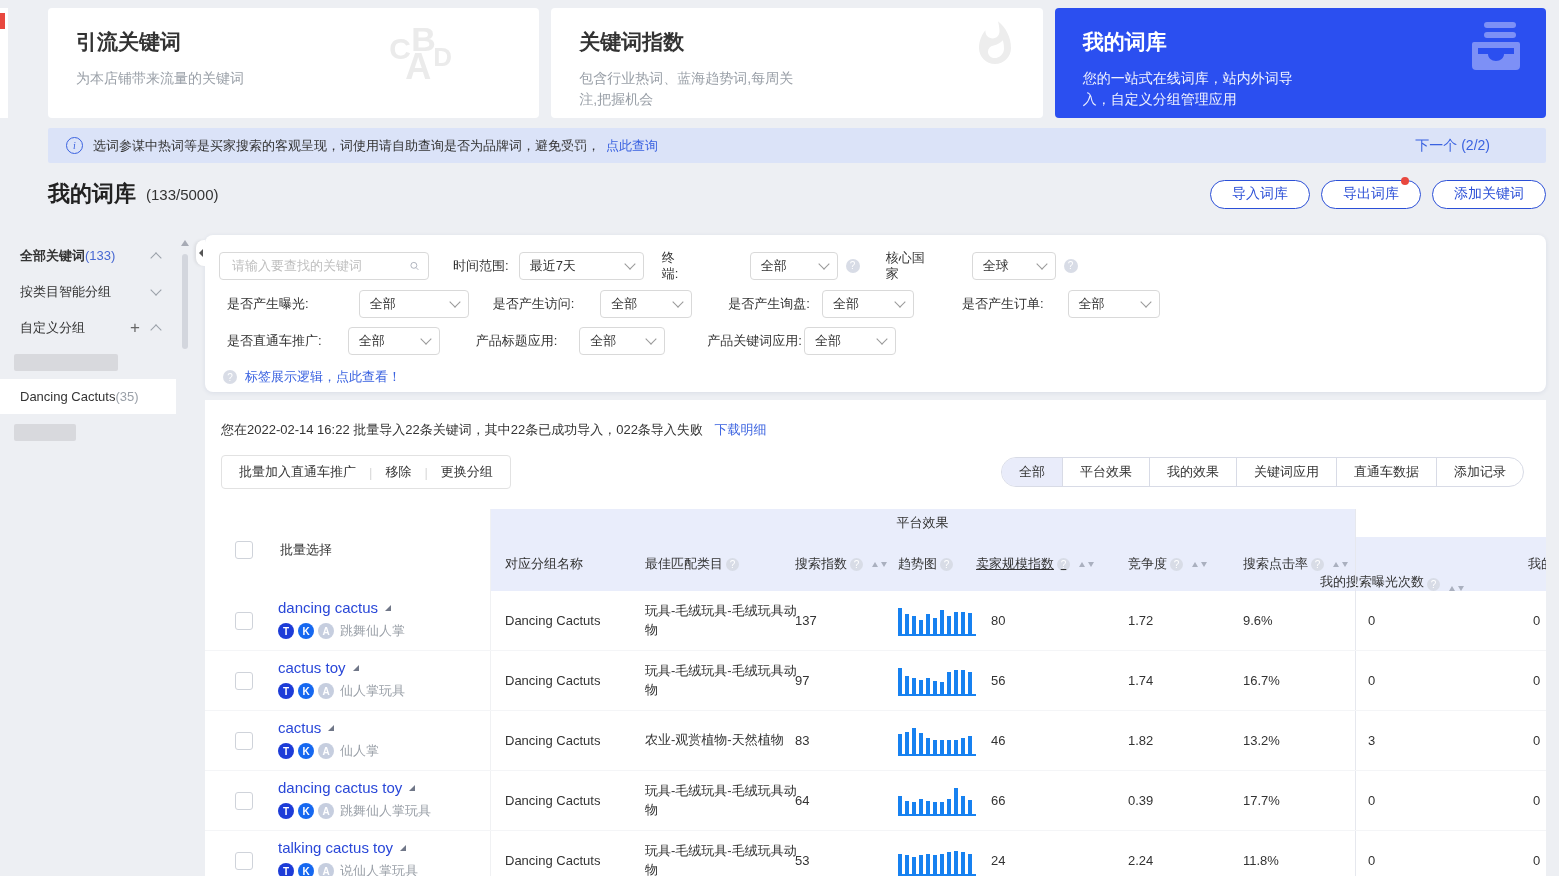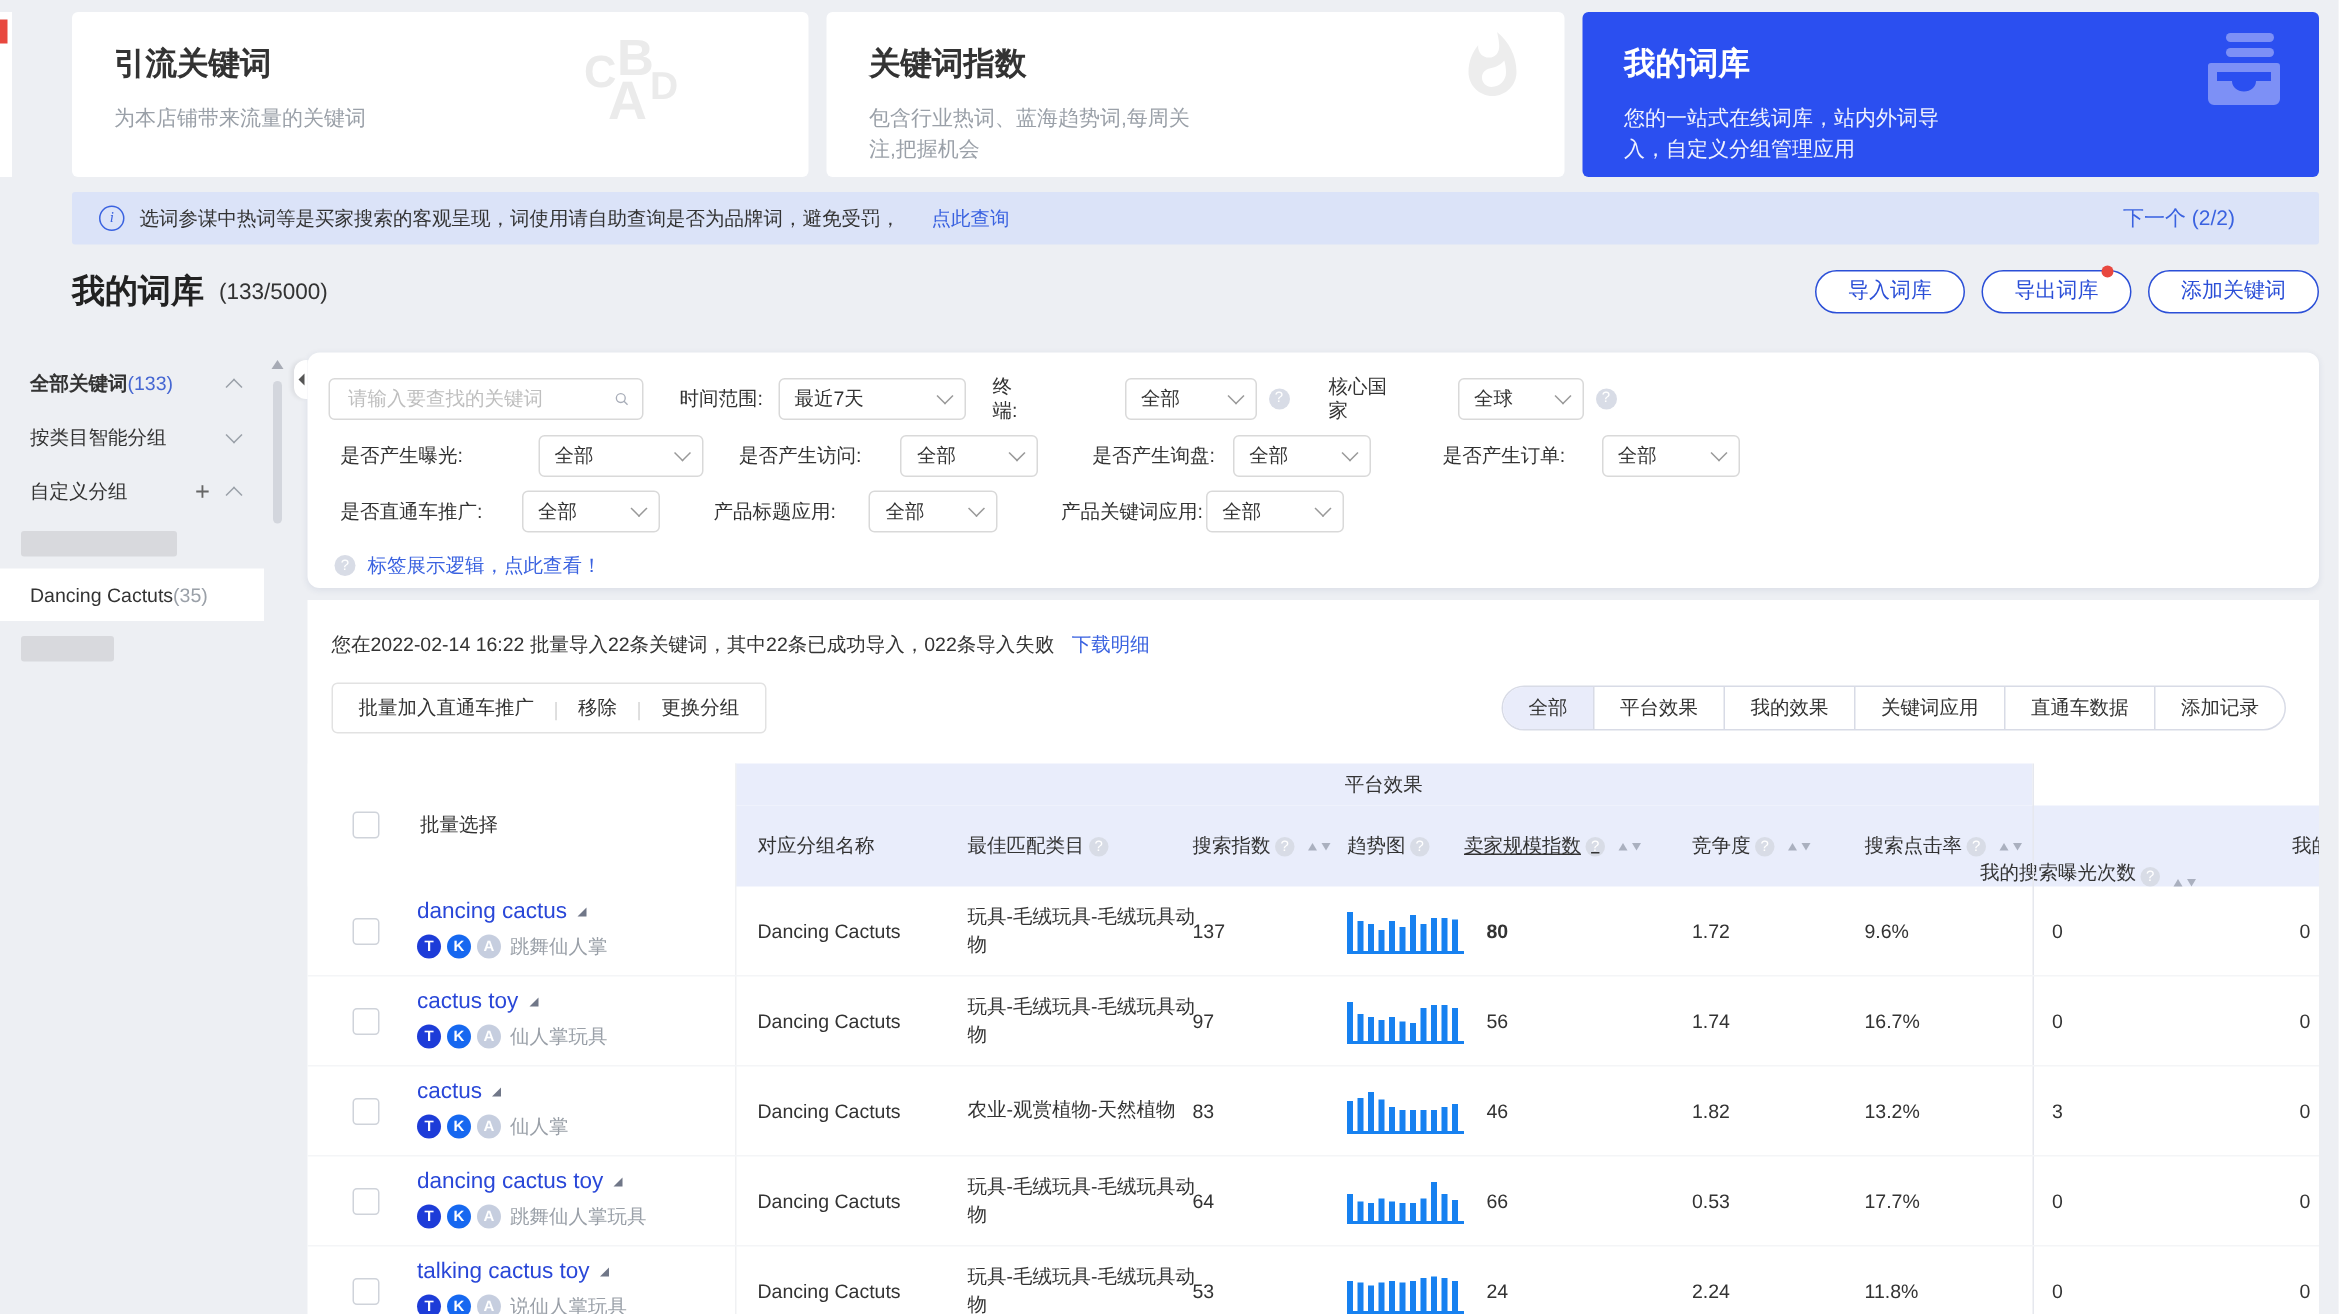--- a/index.html
+++ b/index.html
@@ -153,21 +153,21 @@
           <rect x="8" y="6" width="16" height="3" rx="1.5" fill="#7d90f6"></rect>
           <path fill="#7d90f6" d="M3 11h22a1 1 0 0 1 1 1v11a2 2 0 0 1-2 2H4a2 2 0 0 1-2-2V12a1 1 0 0 1 1-1zm2 3v3h5c0 2 1.8 3.5 4 3.5s4-1.5 4-3.5h5v-3H5z"></path>
         </svg>
       </span>
     </div>
   </div>
 
   <div class="notice">
     <span class="icircle">i</span>
     <span>选词参谋中热词等是买家搜索的客观呈现，词使用请自助查询是否为品牌词，避免受罚，</span>
-    <span class="link" style="margin-left:21px;">点此查询</span>
+    <span class="link" style="margin-left:6px;">点此查询</span>
     <span class="link next">下一个 (2/2)</span>
   </div>
 
   <div class="titlebar">
     <h1>我的词库</h1>
     <span class="count">(133/5000)</span>
     <div class="pillbtns">
       <div class="pill">
           <span>导入词库</span>
         </div>
@@ -408,21 +408,21 @@
                 <i style="height: 18px;"></i>
                 <i style="height: 14px;"></i>
                 <i style="height: 20px;"></i>
                 <i style="height: 16px;"></i>
                 <i style="height: 24px;"></i>
                 <i style="height: 18px;"></i>
                 <i style="height: 22px;"></i>
                 <i style="height: 22px;"></i>
                 <i style="height: 21px;"></i>
               </div>
-            <div class="cell" style="left:786px;font-weight:bold;">80</div>
+            <div class="cell" style="left:786px;">80</div>
             <div class="cell" style="left:923px;">1.72</div>
             <div class="cell" style="left:1038px;">9.6%</div>
             <div class="cell" style="left:1163px;">0</div>
             <div class="cell" style="left:1328px;">0</div>
           </div>
 
           <div class="row">
             <span class="cbx"></span>
             <div class="kw">
               <span class="kwlink">
@@ -520,21 +520,21 @@
                 <i style="height: 15px;"></i>
                 <i style="height: 13px;"></i>
                 <i style="height: 12px;"></i>
                 <i style="height: 12px;"></i>
                 <i style="height: 15px;"></i>
                 <i style="height: 26px;"></i>
                 <i style="height: 18px;"></i>
                 <i style="height: 14px;"></i>
               </div>
             <div class="cell" style="left:786px;">66</div>
-            <div class="cell" style="left:923px;">0.53</div>
+            <div class="cell" style="left:923px;">0.39</div>
             <div class="cell" style="left:1038px;">17.7%</div>
             <div class="cell" style="left:1163px;">0</div>
             <div class="cell" style="left:1328px;">0</div>
           </div>
 
           <div class="row">
             <span class="cbx"></span>
             <div class="kw">
               <span class="kwlink">
                   <span>talking cactus toy</span>

